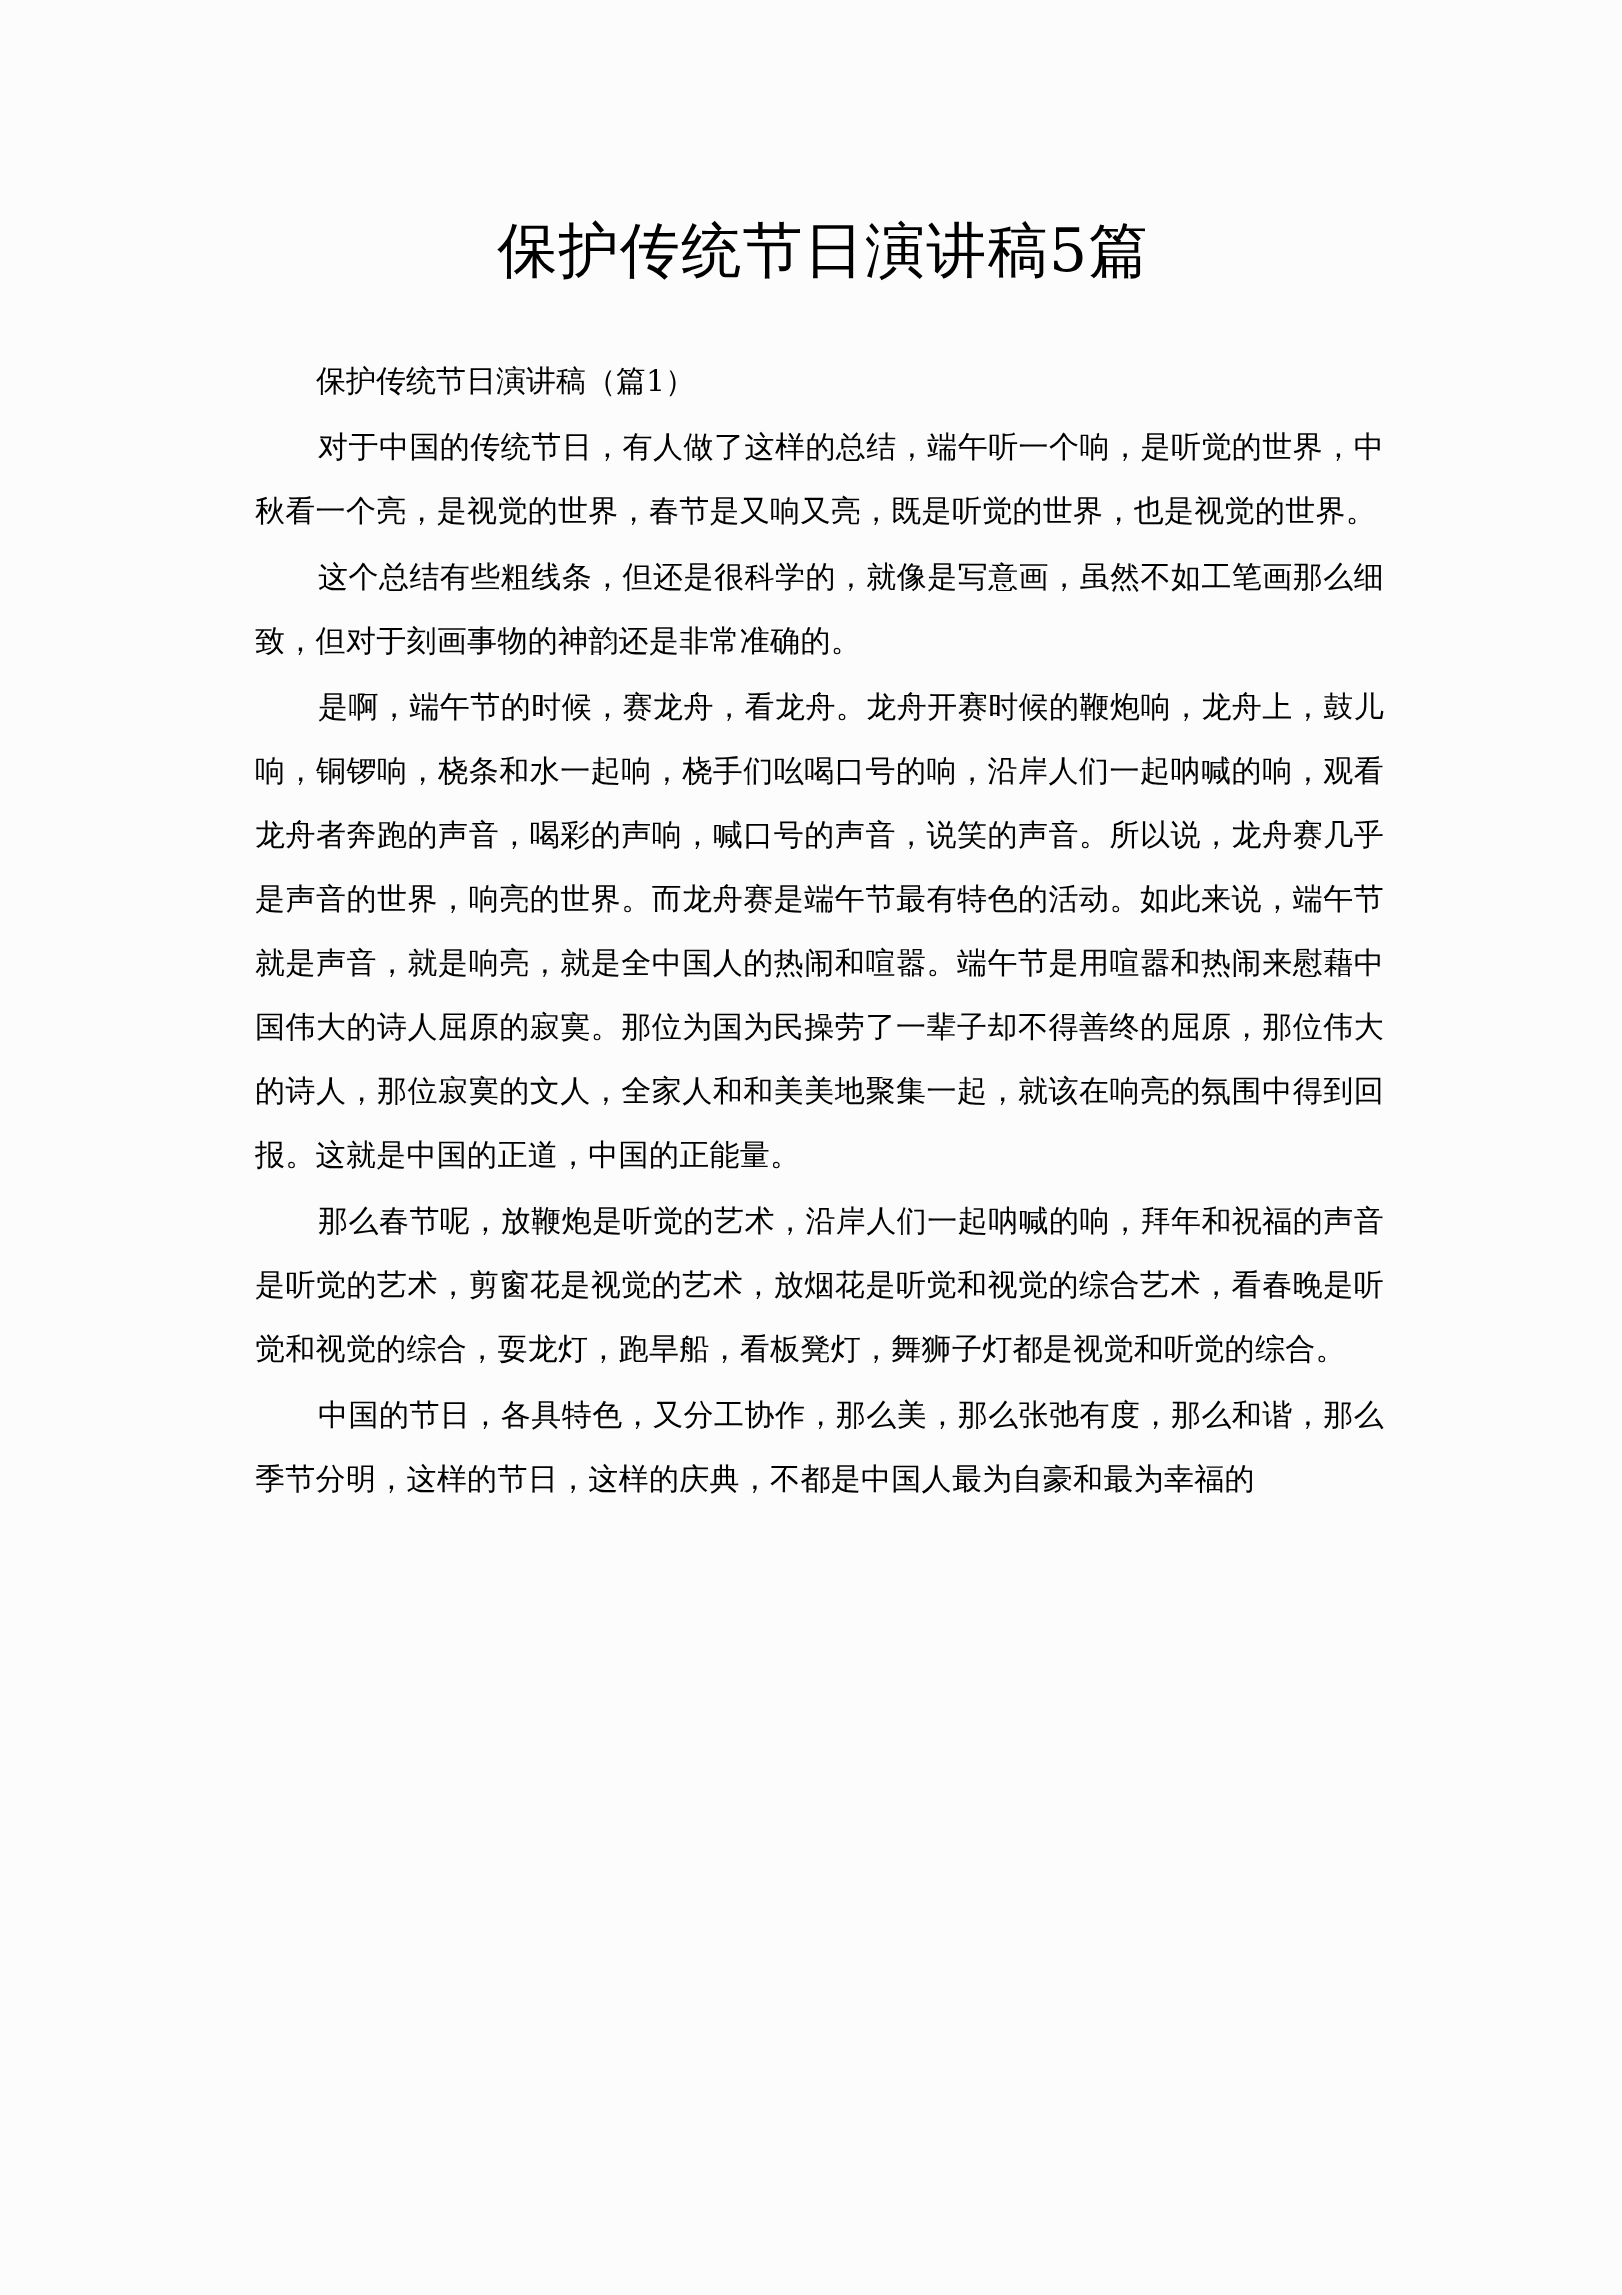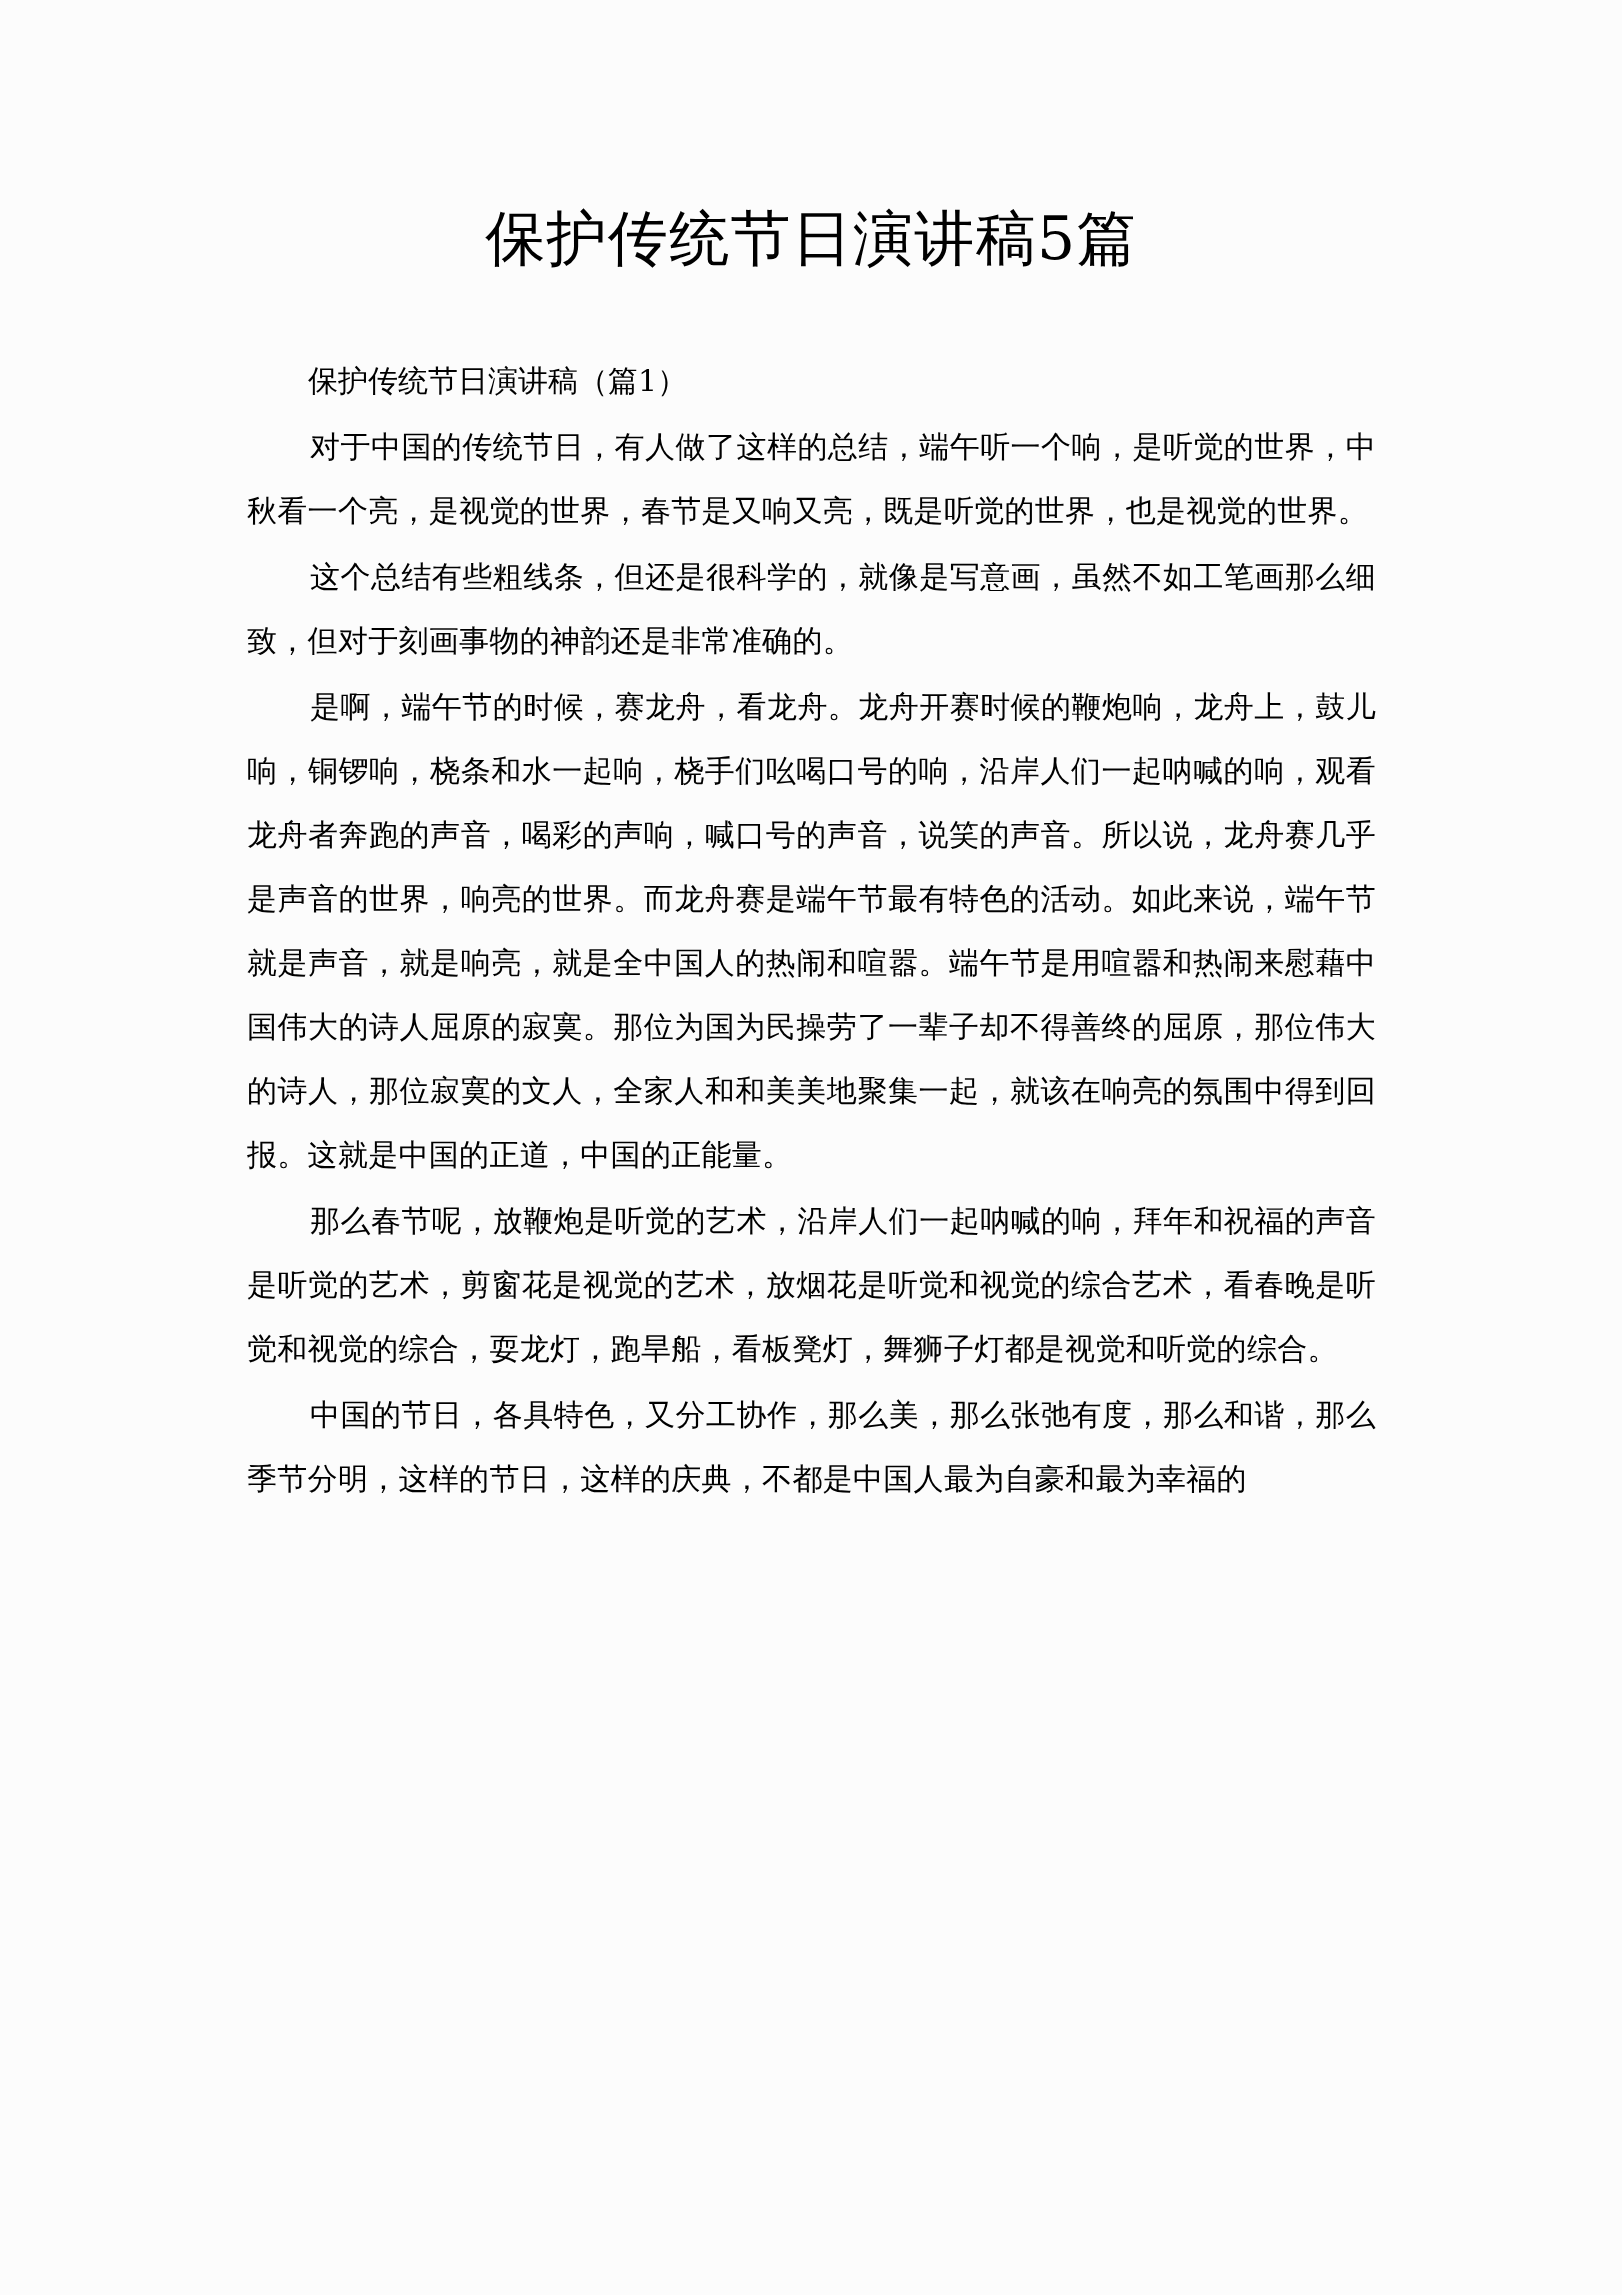--- a/index.html
+++ b/index.html
@@ -23,26 +23,26 @@
     }
     .doc-title {
       position: absolute;
       left: 0;
       top: 196px;
       width: 1133px;
       text-align: center;
       font-size: 60px;
       line-height: 85px;
       letter-spacing: 1.3px;
-      margin: 0;
+      margin: 12px;
       font-weight: normal;
     }
     .body-text {
       position: absolute;
-      left: 0;
+      left: 8px;
       top: 349px;
       width: 1133px;
     }
     .para {
       margin: 2px;
       font-size: 30px;
       line-height: 64px;
       text-indent: 63px;
       text-align: justify;
       text-justify: inter-character;

